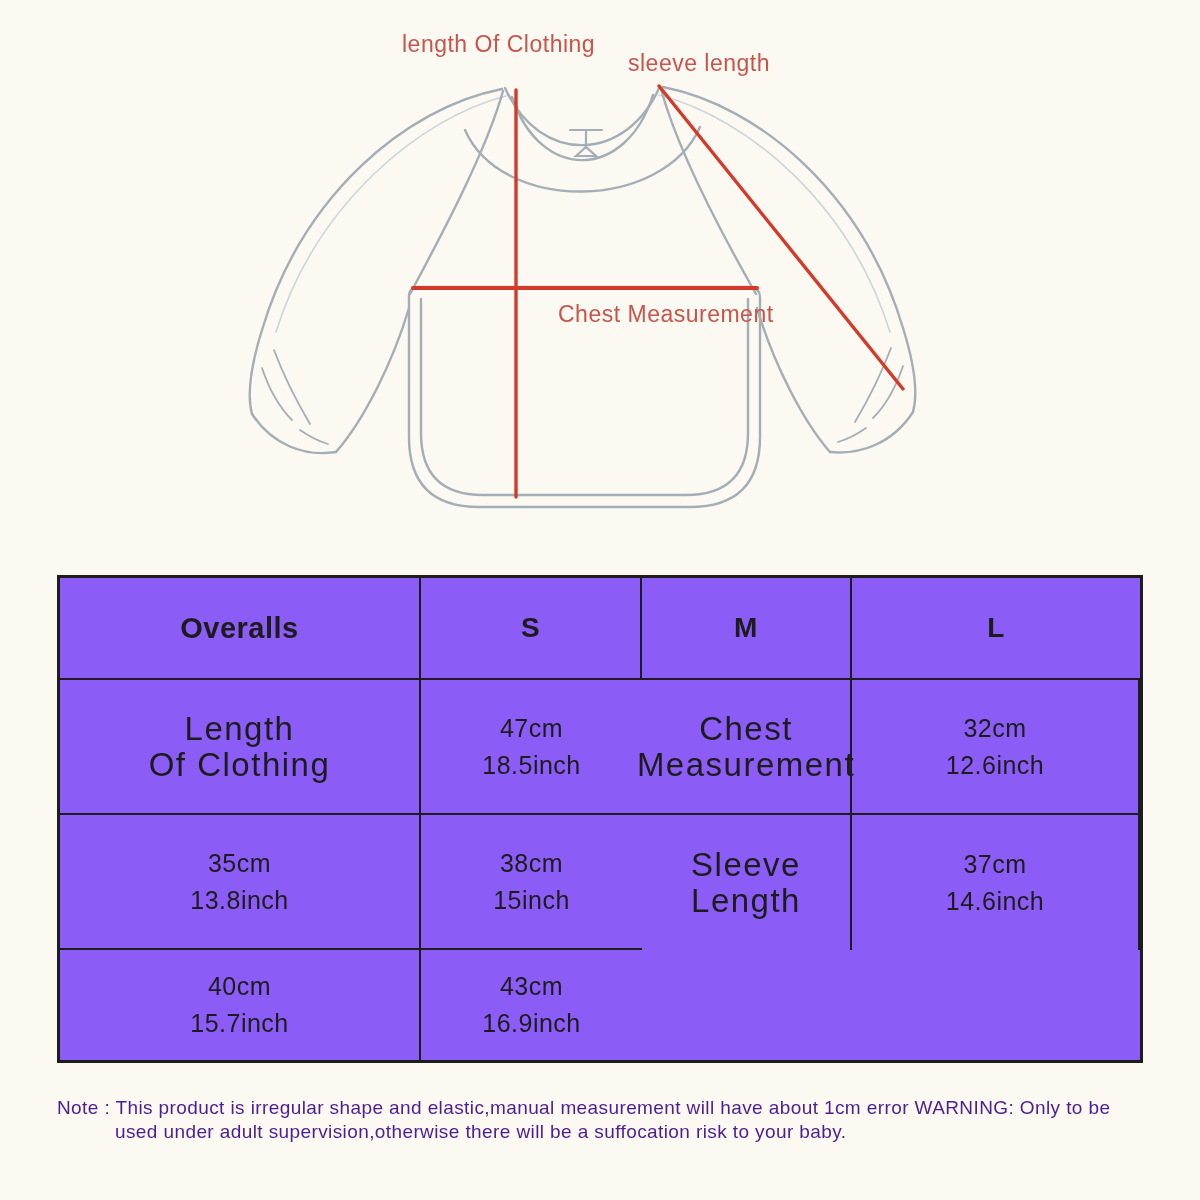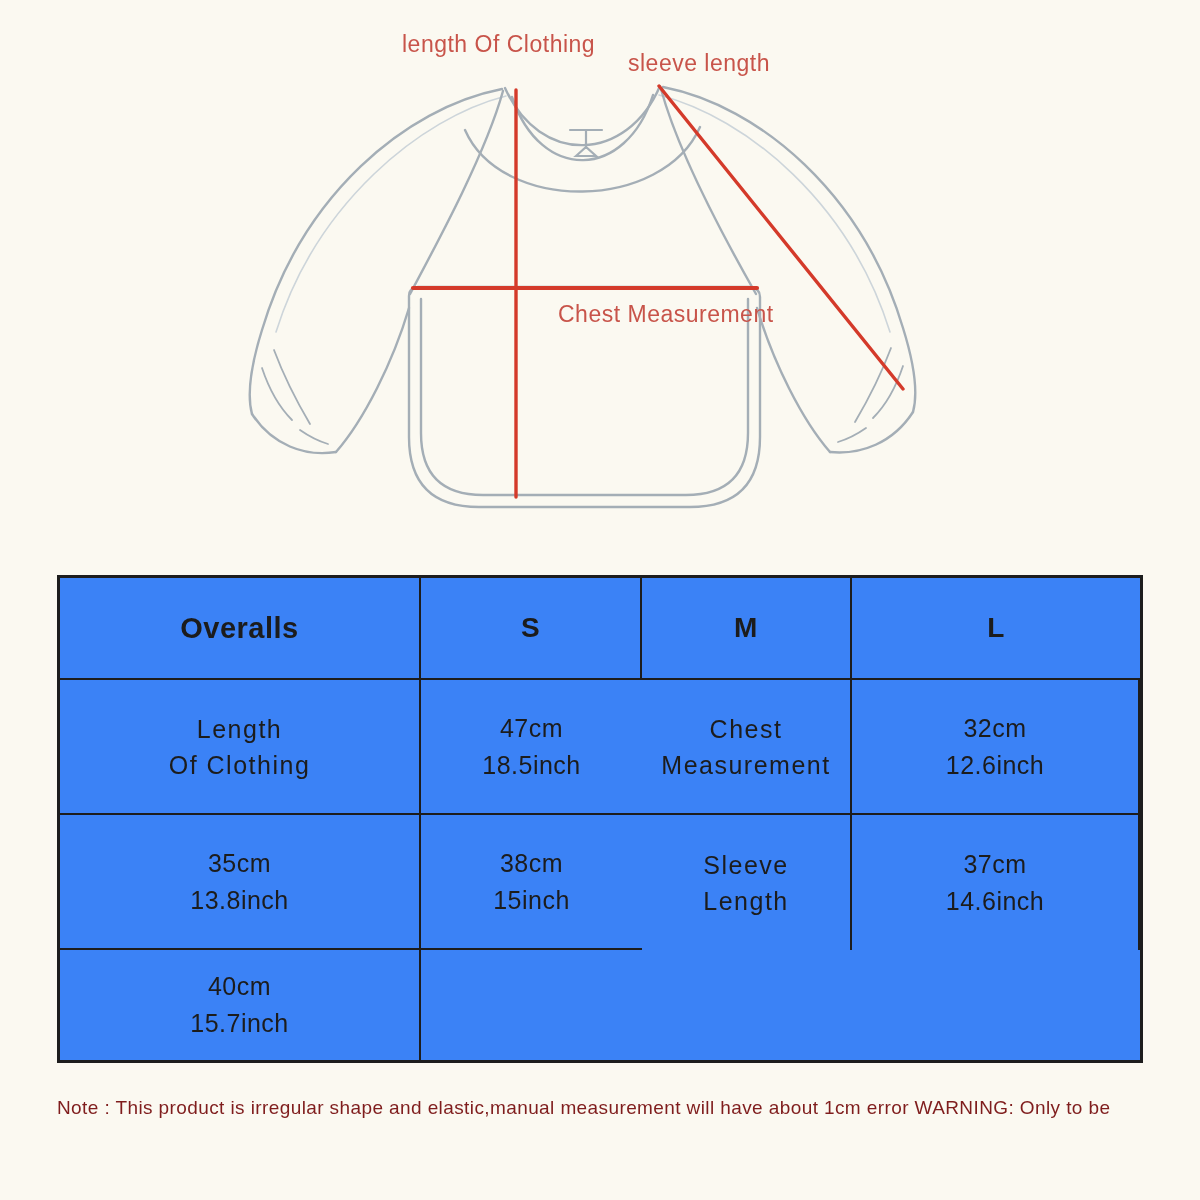--- a/index.html
+++ b/index.html
@@ -28,41 +28,41 @@
 
   
   .size-table{
     position:absolute;left:57px;top:575px;
     width:1086px;height:488px;
     border:3px solid #1d1d1d;
     box-sizing:border-box;
     display:grid;
     grid-template-columns:361px 221px 210px 1fr;
     grid-template-rows:102px 135px 135px 1fr;
-    background:#3b82f6;
+    background:#8b5cf6;
   }
   .cell{
     display:flex;flex-direction:column;
     align-items:center;justify-content:center;
     border-right:2.5px solid #1d1d1d;
     border-bottom:2.5px solid #1d1d1d;
     box-sizing:border-box;
     text-align:center;
   }
   .cell.last-col{border-right:none;}
   .cell.last-row{border-bottom:none;}
   .hdr{font-weight:bold;font-size:29px;letter-spacing:.5px;}
   .hdr-size{font-size:28px;}
-  .rowlabel{font-size:25px;line-height:36px;letter-spacing:1.5px;}
+  .rowlabel{font-size:33px;line-height:36px;letter-spacing:1.5px;}
   .val{font-size:25px;line-height:37px;letter-spacing:.5px;}
 
   
   .note-line{
     position:absolute;
-    color:#7f1d1d;
+    color:#4c1d95;
     font-size:19px;
     letter-spacing:.4px;
     white-space:nowrap;
   }
   .note-1{left:57px;top:1097px;}
   .note-2{left:115px;top:1121px;}
 </style>
 </head>
 <body>
 
@@ -172,17 +172,22 @@
       <span>Length</span>
     </div>
     <div class="cell val last-row">
       <span>37cm</span>
       <span>14.6inch</span>
     </div>
     <div class="cell val last-row">
       <span>40cm</span>
       <span>15.7inch</span>
     </div>
+    <div class="cell val last-col last-row">
+      <span>43cm</span>
+      <span>16.9inch</span>
+    </div>
   </div>
 
   <div class="note-line note-1">Note : This product is irregular shape and elastic,manual measurement will have about 1cm error WARNING: Only to be</div>
+  <div class="note-line note-2">used under adult supervision,otherwise there will be a suffocation risk to your baby.</div>
 
 </div>
 
 </body></html>

